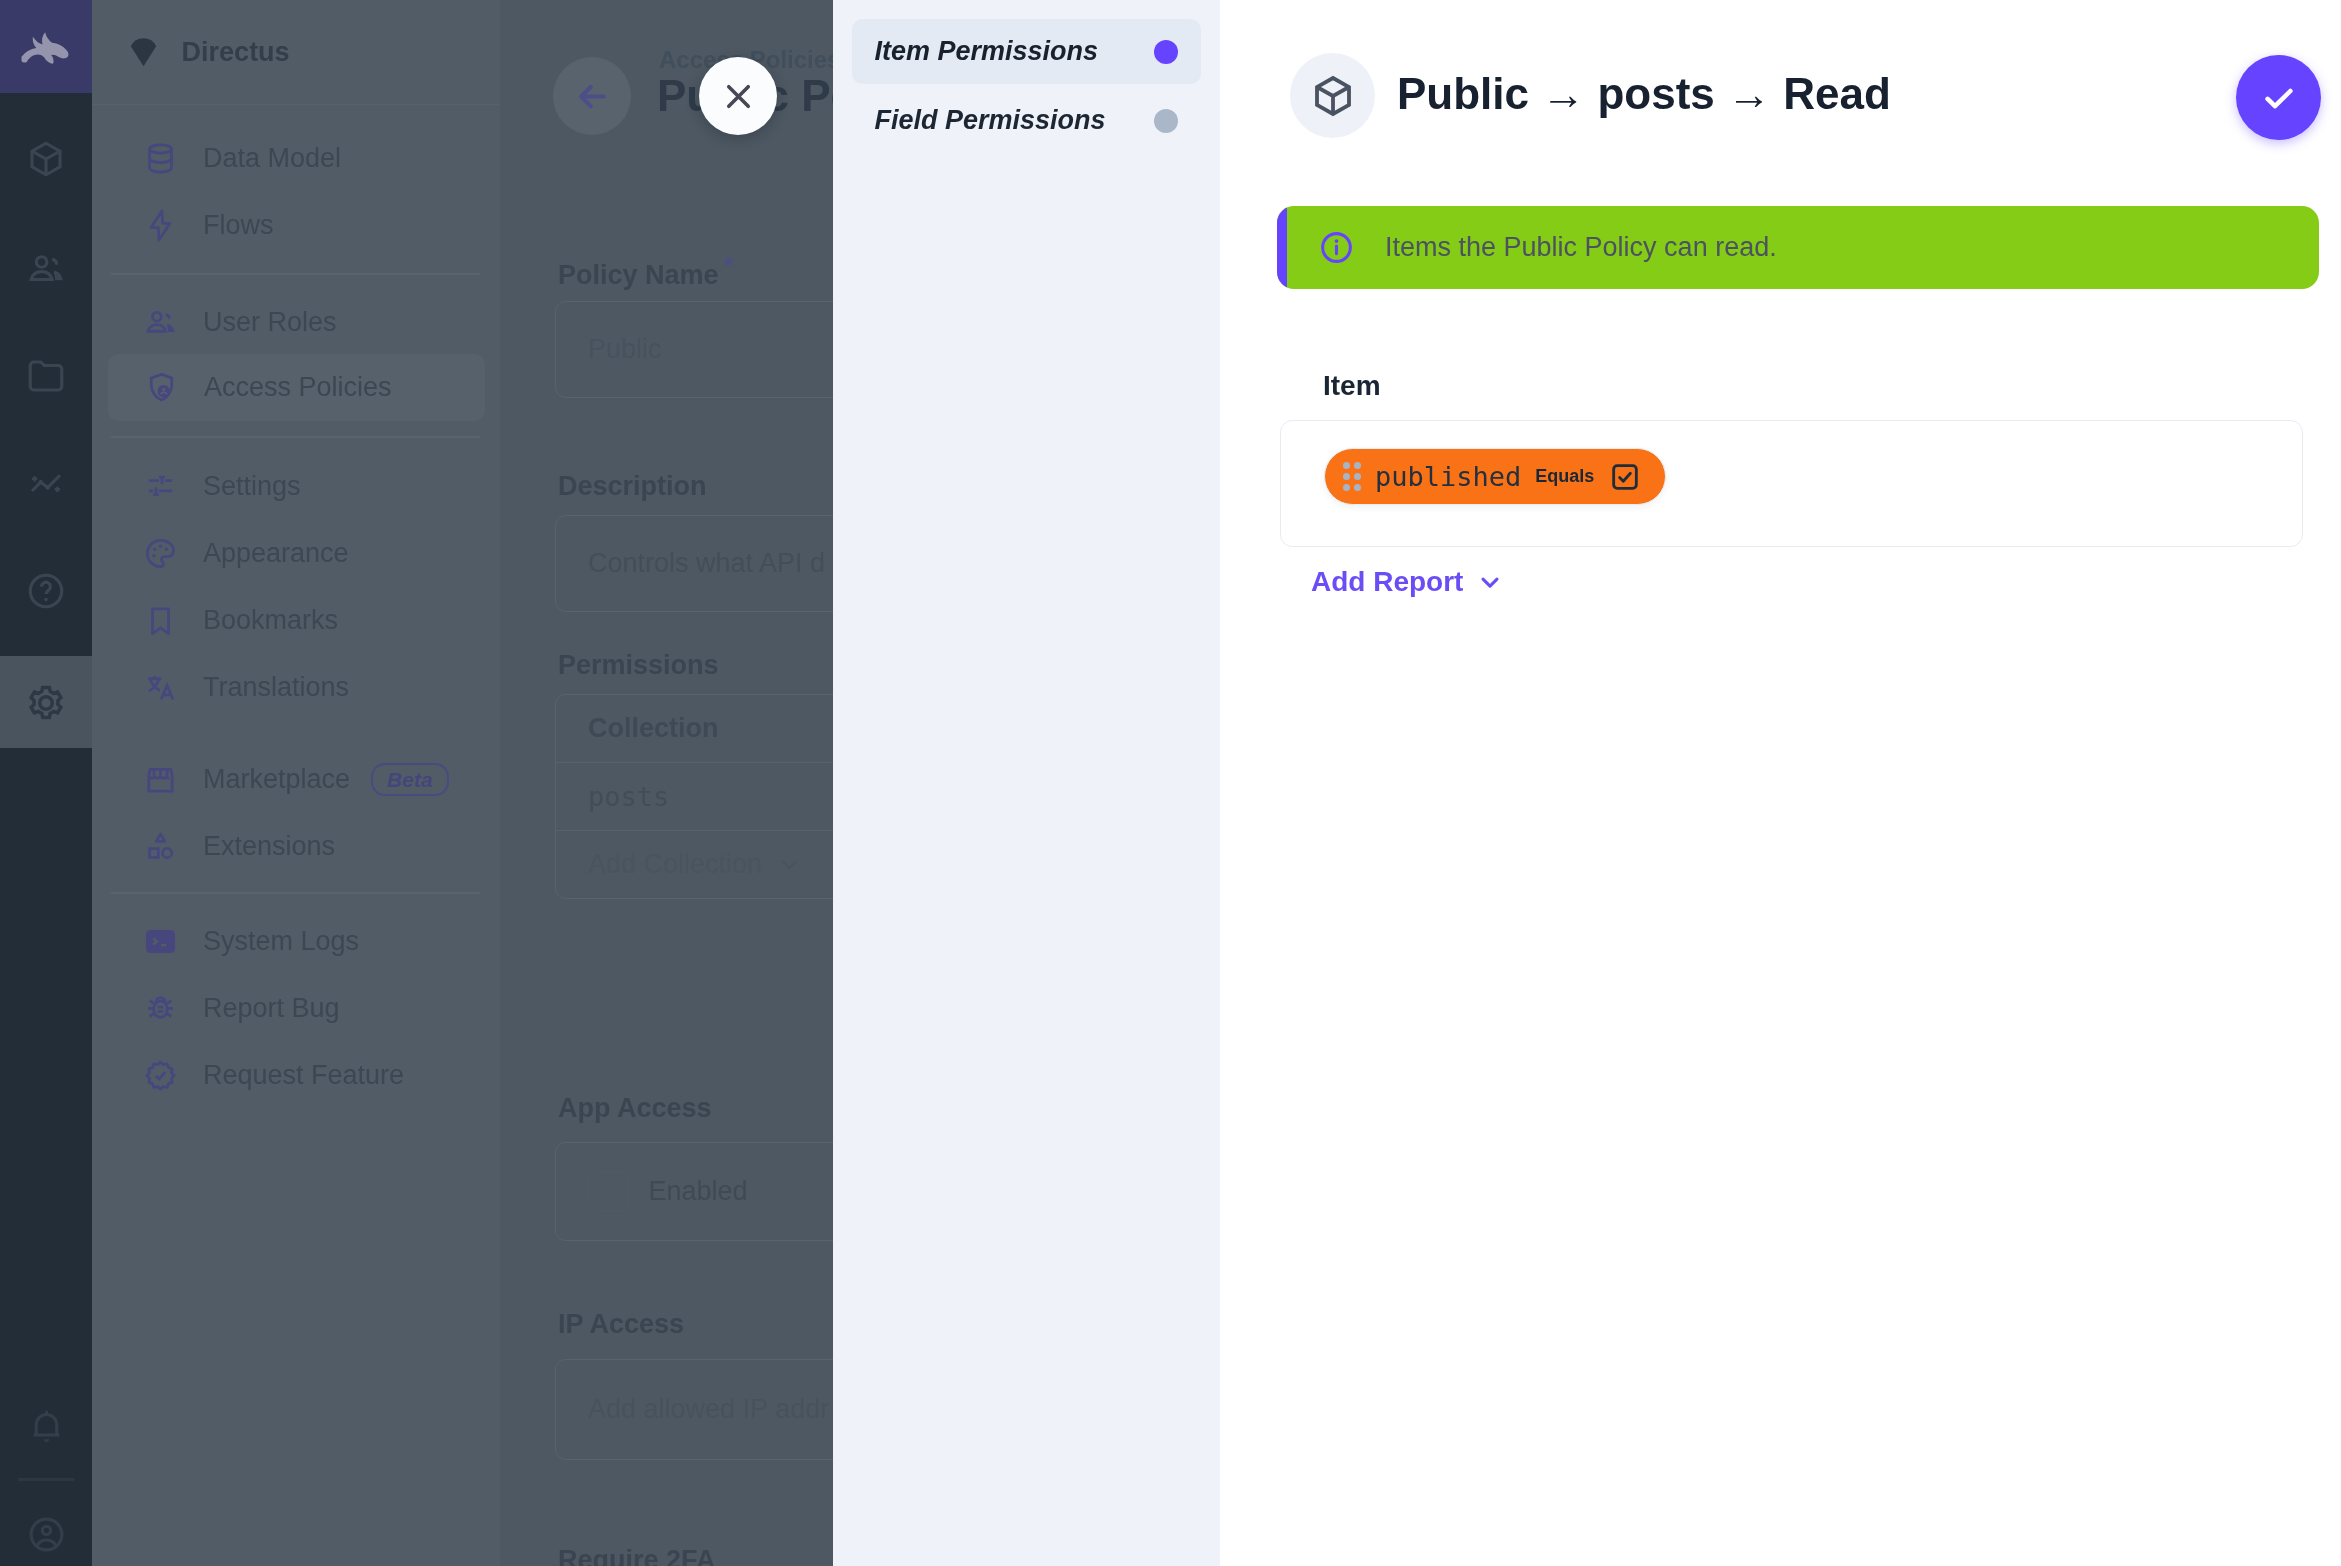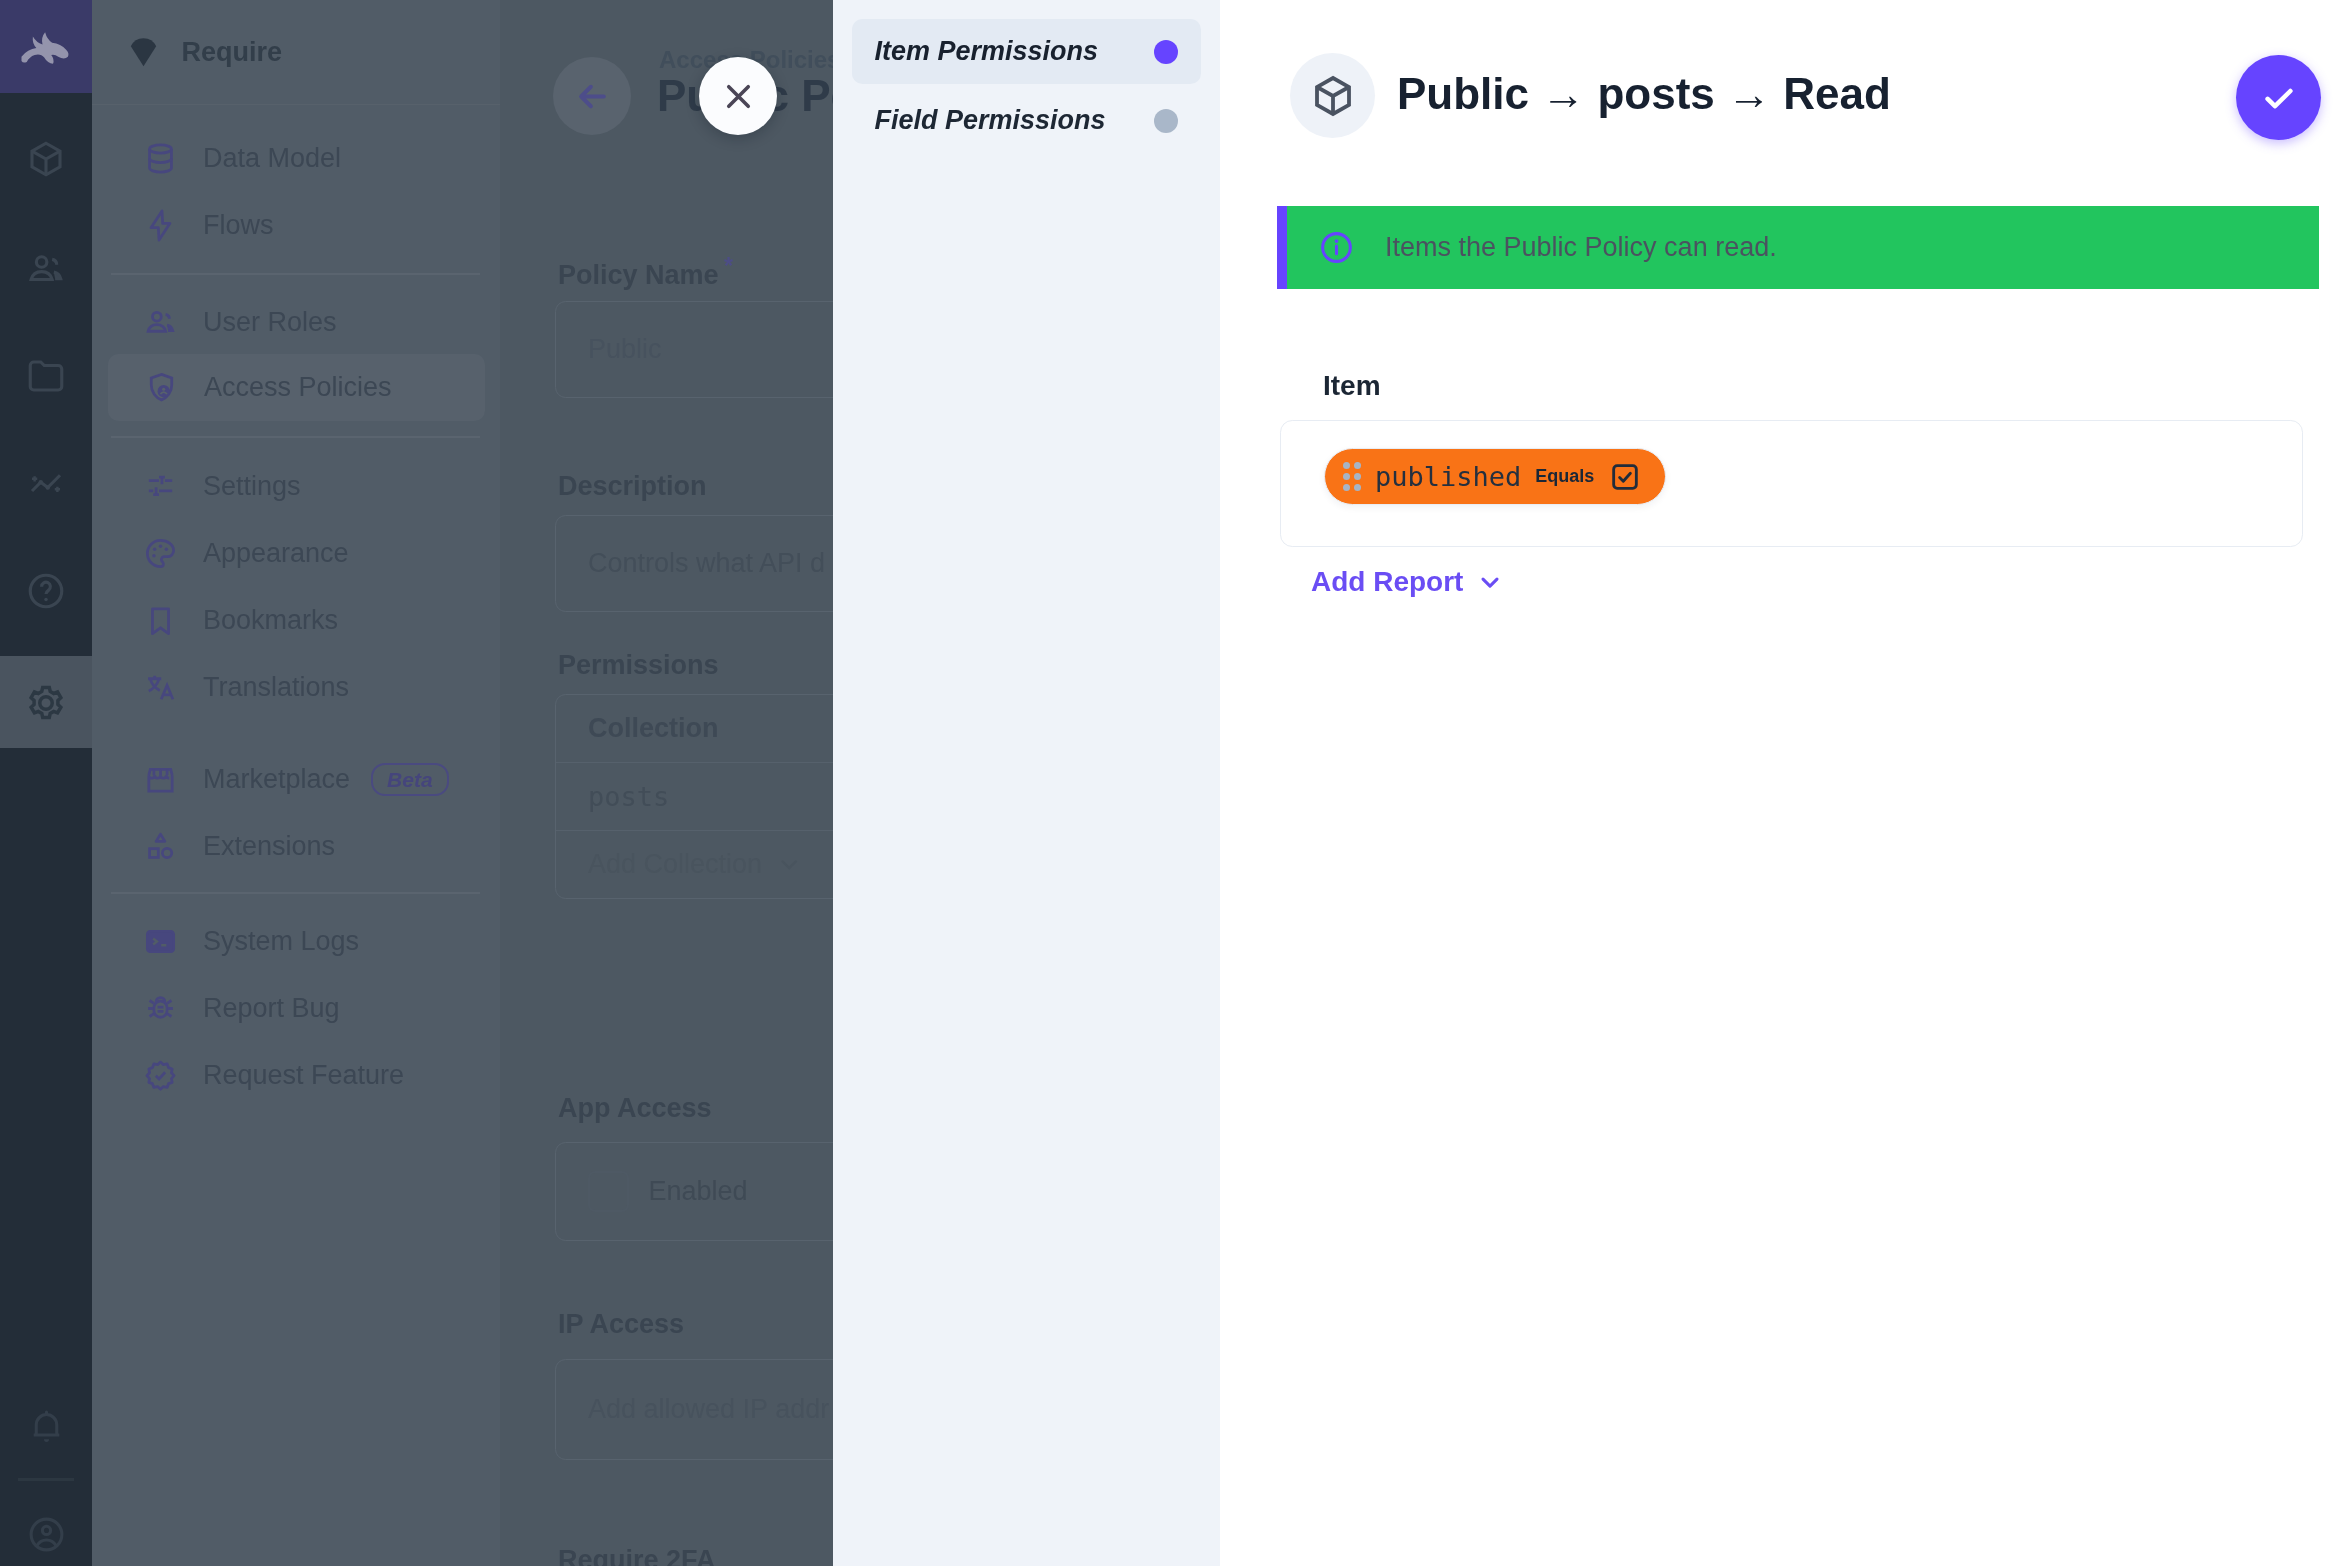--- a/index.html
+++ b/index.html
@@ -62,22 +62,22 @@
   .dot-active{background:#6644ff;}
   .dot-idle{background:#a9b7c9;}
 
   .drawer-main{left:1220px;top:0;width:1122px;height:1566px;background:#ffffff;z-index:6;}
   .hdr-icon{position:absolute;left:1290px;top:53px;width:85px;height:85px;border-radius:50%;background:#eef2f8;
             display:flex;align-items:center;justify-content:center;color:#4a5361;}
   .hdr-title{position:absolute;left:1397px;top:69px;font-size:44px;font-weight:700;color:#172130;white-space:nowrap;}
   .check-btn{position:absolute;left:2236px;top:55px;width:85px;height:85px;border-radius:50%;background:#6644ff;
              display:flex;align-items:center;justify-content:center;color:#fff;cursor:pointer;
              box-shadow:0 3.5px 10.6px rgba(102,68,255,.35);}
-  .notice{position:absolute;left:1277px;top:206px;width:1042px;height:83px;background:#22c55e;
-          border-radius:0;display:flex;align-items:center;overflow:hidden;}
+  .notice{position:absolute;left:1277px;top:206px;width:1042px;height:83px;background:#84cc16;
+          border-radius:17px;display:flex;align-items:center;overflow:hidden;}
   .notice .stripe{position:absolute;left:0;top:0;width:9.7px;height:83px;background:#6644ff;}
   .notice .n-icon{margin-left:41px;color:#6644ff;display:flex;align-items:center;flex:none;}
   .notice .n-text{margin-left:30px;font-size:27px;color:#4b5260;}
   .rule-label{position:absolute;left:1323px;top:370px;font-size:28px;font-weight:700;color:#1b2634;}
   .rule-box{position:absolute;left:1280px;top:420px;width:1021px;height:125px;border:1.8px solid #e7ecf3;border-radius:12.3px;background:#fff;}
   .filter-pill{position:absolute;left:1324px;top:448px;height:55px;border:1.8px solid #e9edf4;border-radius:29px;
                background:#f97316;display:flex;align-items:center;padding:0 23px 0 17.6px;gap:14px;
                box-shadow:0 2.6px 7px rgba(25,40,60,.06);cursor:grab;}
   .drag-dots{display:grid;grid-template-columns:7px 7px;grid-auto-rows:7px;gap:4.4px;}
   .drag-dots i{width:7px;height:7px;border-radius:50%;background:#a6b4c6;}
@@ -156,21 +156,21 @@
     </div>
   </div>
 
   <div class="abs nav">
     <div class="nav-header">
       <span class="proj-icon">
         <svg width="39" height="39" viewBox="0 0 24 24" fill="currentColor">
             <path d="M4.2 8.2a8.6 8.6 0 0115.6 0L12 20.5 4.2 8.2z"></path>
           </svg>
       </span>
-      <span class="proj-name">Require</span>
+      <span class="proj-name">Directus</span>
     </div>
 
     <div class="nav-item" style="top:125px">
       <span class="nicon">
           <svg width="35" height="35" viewBox="0 0 24 24" fill="none" stroke="currentColor" stroke-width="1.9">
             <ellipse cx="12" cy="5.5" rx="7.5" ry="2.8"></ellipse>
             <path d="M4.5 5.5v13c0 1.5 3.4 2.8 7.5 2.8s7.5-1.3 7.5-2.8v-13"></path>
             <path d="M4.5 12c0 1.5 3.4 2.8 7.5 2.8s7.5-1.3 7.5-2.8"></path>
           </svg>
         </span>

